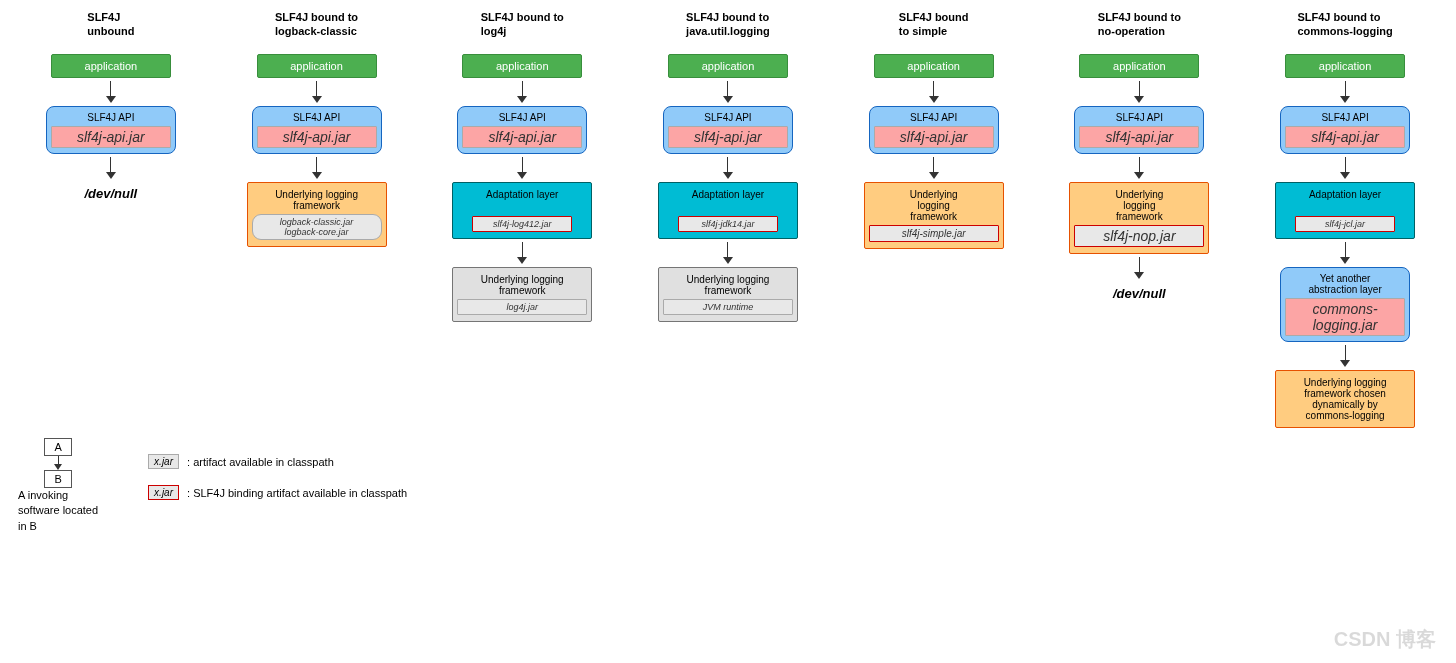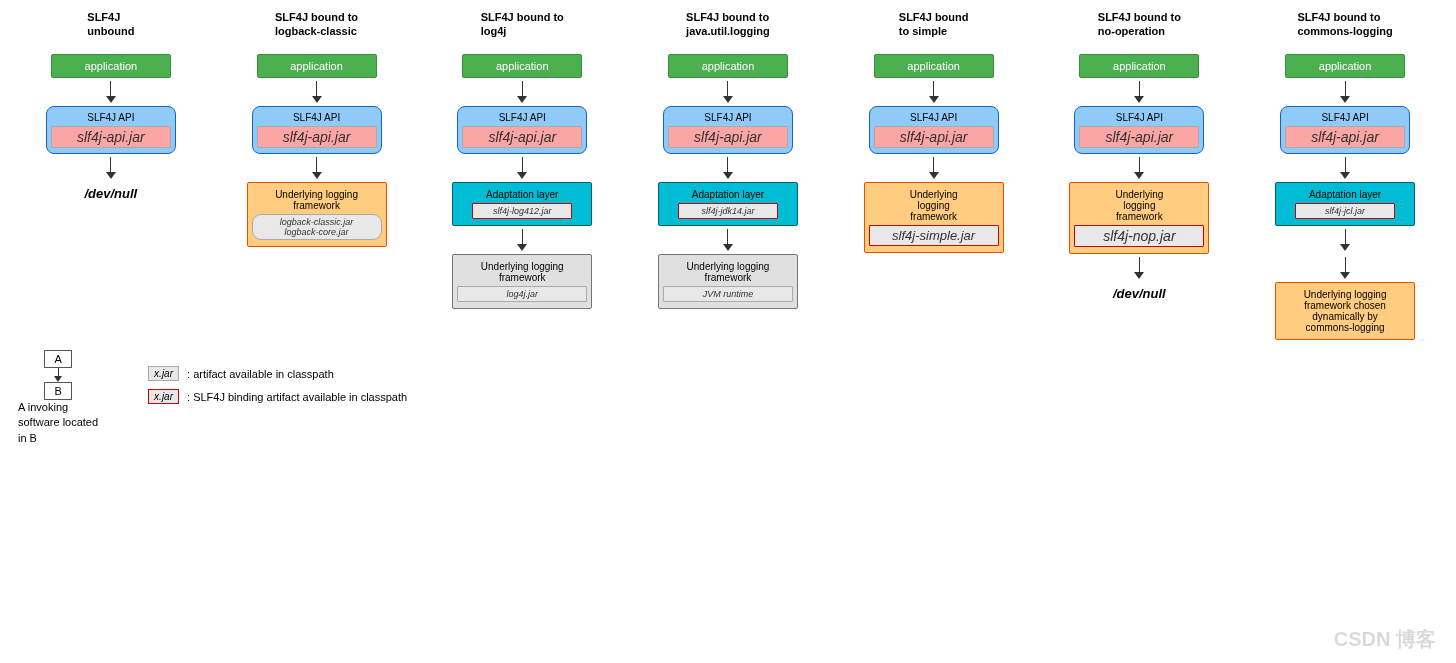--- a/index.html
+++ b/index.html
@@ -106,21 +106,21 @@
       border-radius: 2px;
       color: #000;
     }
     .box-teal .jar-label-red {
       font-style: italic;
       font-size: 9px;
       color: #333;
       background: #e8e8e8;
       border: 1px solid #c00;
       padding: 2px 4px;
-      margin-top: 3px;
+      margin-top: 16px;
       display: block;
       border-radius: 1px;
     }
     .box-gray {
       background: #E0E0E0;
       border: 1px solid #757575;
       padding: 6px 4px;
       text-align: center;
       font-size: 10px;
       width: 140px;
@@ -158,21 +158,21 @@
     .arrow-head {
       width: 0;
       height: 0;
       border-left: 5px solid transparent;
       border-right: 5px solid transparent;
       border-top: 7px solid #333;
     }
     .legend-area {
       display: flex;
       flex-direction: column;
-      gap: 8px;
+      gap: 16px;
       margin-top: 16px;
       padding-left: 10px;
     }
     .legend-row {
       display: flex;
       align-items: center;
       gap: 8px;
       font-size: 11px;
     }
     .legend-box {
@@ -356,21 +356,21 @@
       <div class="box-blue">
         <div>SLF4J API</div>
         <span class="jar-label"><em>slf4j-api.jar</em></span>
       </div>
       <div class="arrow">
           <div class="arrow-line"></div>
           <div class="arrow-head"></div>
         </div>
       <div class="box-orange">
         <div>Underlying<br>logging<br>framework</div>
-        <span class="jar-label-red" style="font-style:italic;font-size:13px;color:#333;background:#e8e8e8;border:1px solid #c00;padding:2px 12px;margin-top:3px;display:block;border-radius:1px;"><em>slf4j-simple.jar</em></span>
+        <span class="jar-label-red" style="font-style:italic;font-size:10px;color:#333;background:#e8e8e8;border:1px solid #c00;padding:2px 12px;margin-top:3px;display:block;border-radius:1px;"><em>slf4j-simple.jar</em></span>
       </div>
     </div>
 
     <div class="column">
       <div class="col-title">SLF4J bound to<br>no-operation</div>
       <div class="box-green">application</div>
       <div class="arrow">
           <div class="arrow-line"></div>
           <div class="arrow-head"></div>
         </div>
@@ -409,20 +409,24 @@
           <div class="arrow-head"></div>
         </div>
       <div class="box-teal">
         <div>Adaptation layer</div>
         <span class="jar-label-red"><em>slf4j-jcl.jar</em></span>
       </div>
       <div class="arrow">
           <div class="arrow-line"></div>
           <div class="arrow-head"></div>
         </div>
+      <div class="box-blue">
+        <div>Yet another<br>abstraction layer</div>
+        <span class="jar-label"><em>commons-logging.jar</em></span>
+      </div>
       <div class="arrow">
           <div class="arrow-line"></div>
           <div class="arrow-head"></div>
         </div>
       <div class="box-orange">
         <div>Underlying logging<br>framework chosen<br>dynamically by<br>commons-logging</div>
       </div>
     </div>
   </div>
 

